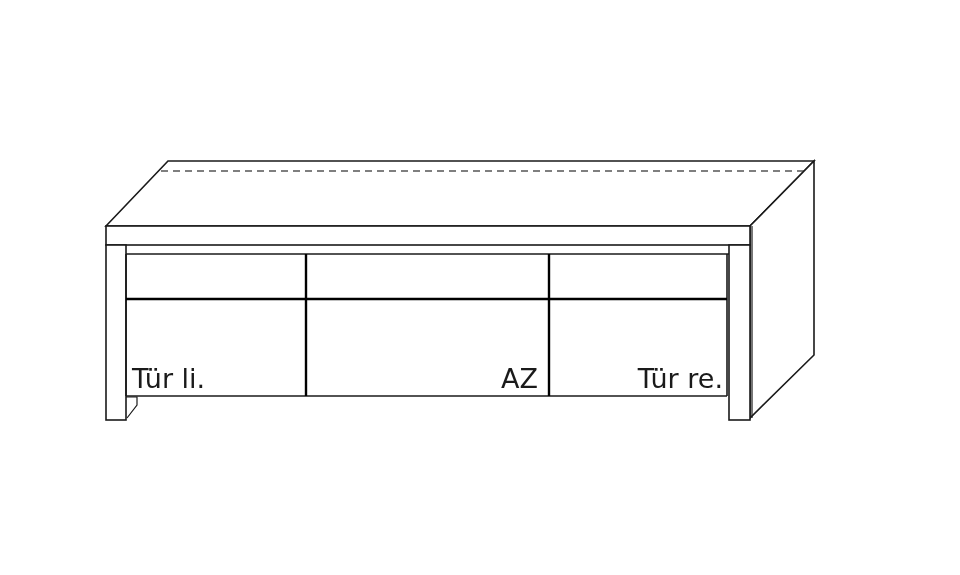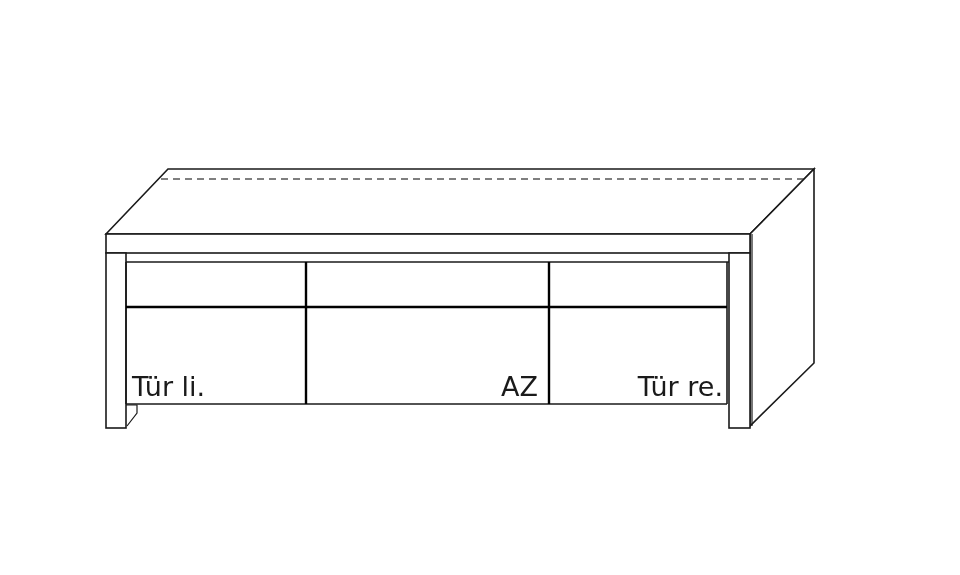--- a/index.html
+++ b/index.html
@@ -9,21 +9,21 @@
     }
     body {
       width: 960px;
       height: 575px;
       overflow: hidden;
       position: relative;
     }
     .canvas {
       position: absolute;
       left: 0;
-      top: 8px;
+      top: 0;
       width: 960px;
       height: 430px;
     }
     svg text {
       font-family: "DejaVu Sans", sans-serif;
       font-size: 27px;
       fill: #1a1a1a;
     }
     .thin { stroke: #1a1a1a; stroke-width: 1.2; fill: none; }
     .med { stroke: #1a1a1a; stroke-width: 1.6; fill: none; }

